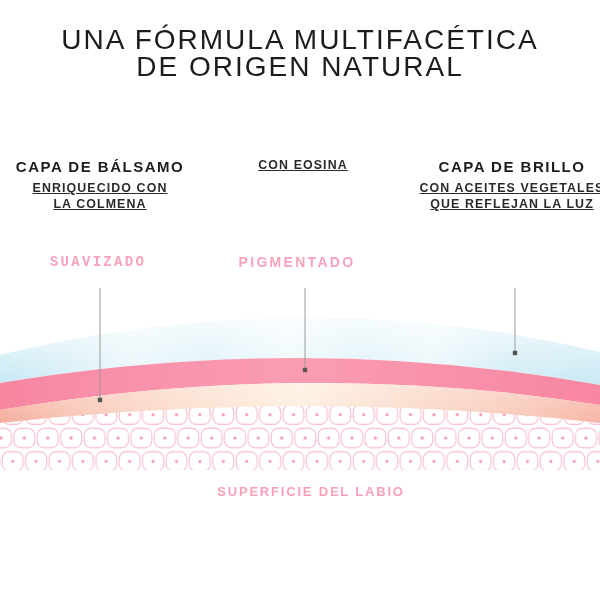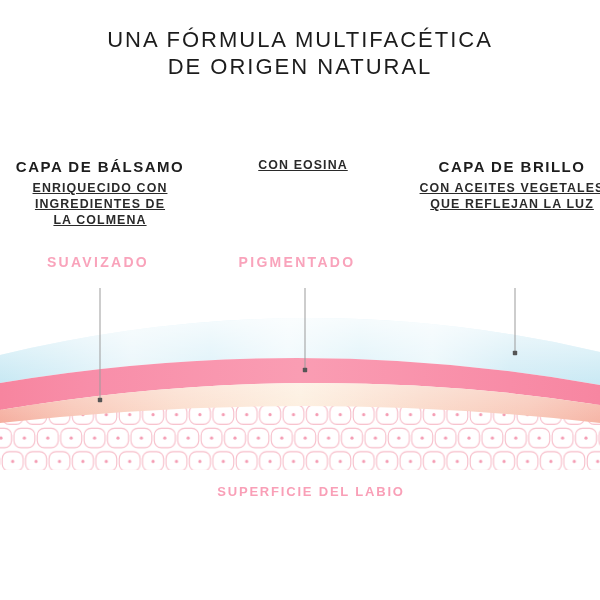--- a/index.html
+++ b/index.html
@@ -12,21 +12,21 @@
     overflow: hidden;
     background: #ffffff;
   }
   .title {
     position: absolute;
     top: 26px;
     left: 0;
     width: 600px;
     text-align: center;
     color: #1c1c1c;
-    font-size: 22px;
+    font-size: 28px;
     line-height: 27px;
     font-weight: 400;
     letter-spacing: 2px;
   }
   .col {
     position: absolute;
     top: 157px;
     text-align: center;
     color: #222222;
   }
@@ -57,21 +57,21 @@
     top: 254px;
     width: 160px;
     text-align: center;
     color: #f9a3bb;
     font-size: 14px;
     font-weight: 700;
     letter-spacing: 2.3px;
     line-height: 16px;
     white-space: nowrap;
   }
-  .tag-1 { left: 18px; }
+  .tag-1 { left: 18px; font-family: Liberation Mono, monospace; }
   .tag-2 { left: 217px; }
   .tag-3 { left: 417px; }
   .caption {
     position: absolute;
     top: 484px;
     left: 0;
     width: 600px;
     text-align: center;
     color: #f99fb7;
     font-size: 13px;
@@ -168,21 +168,20 @@
   </svg>
 
   <div class="title">
     <div>UNA FÓRMULA MULTIFACÉTICA</div>
     <div>DE ORIGEN NATURAL</div>
   </div>
 
   <div class="col col-1">
     <div class="heading">CAPA DE BÁLSAMO</div>
     <div class="subline">ENRIQUECIDO CON</div>
-    <div class="subline">INGREDIENTES DE</div>
     <div class="subline">LA COLMENA</div>
   </div>
 
   <div class="col col-2">
     <div class="subline">CON EOSINA</div>
   </div>
 
   <div class="col col-3">
     <div class="heading">CAPA DE BRILLO</div>
     <div class="subline">CON ACEITES VEGETALES</div>

